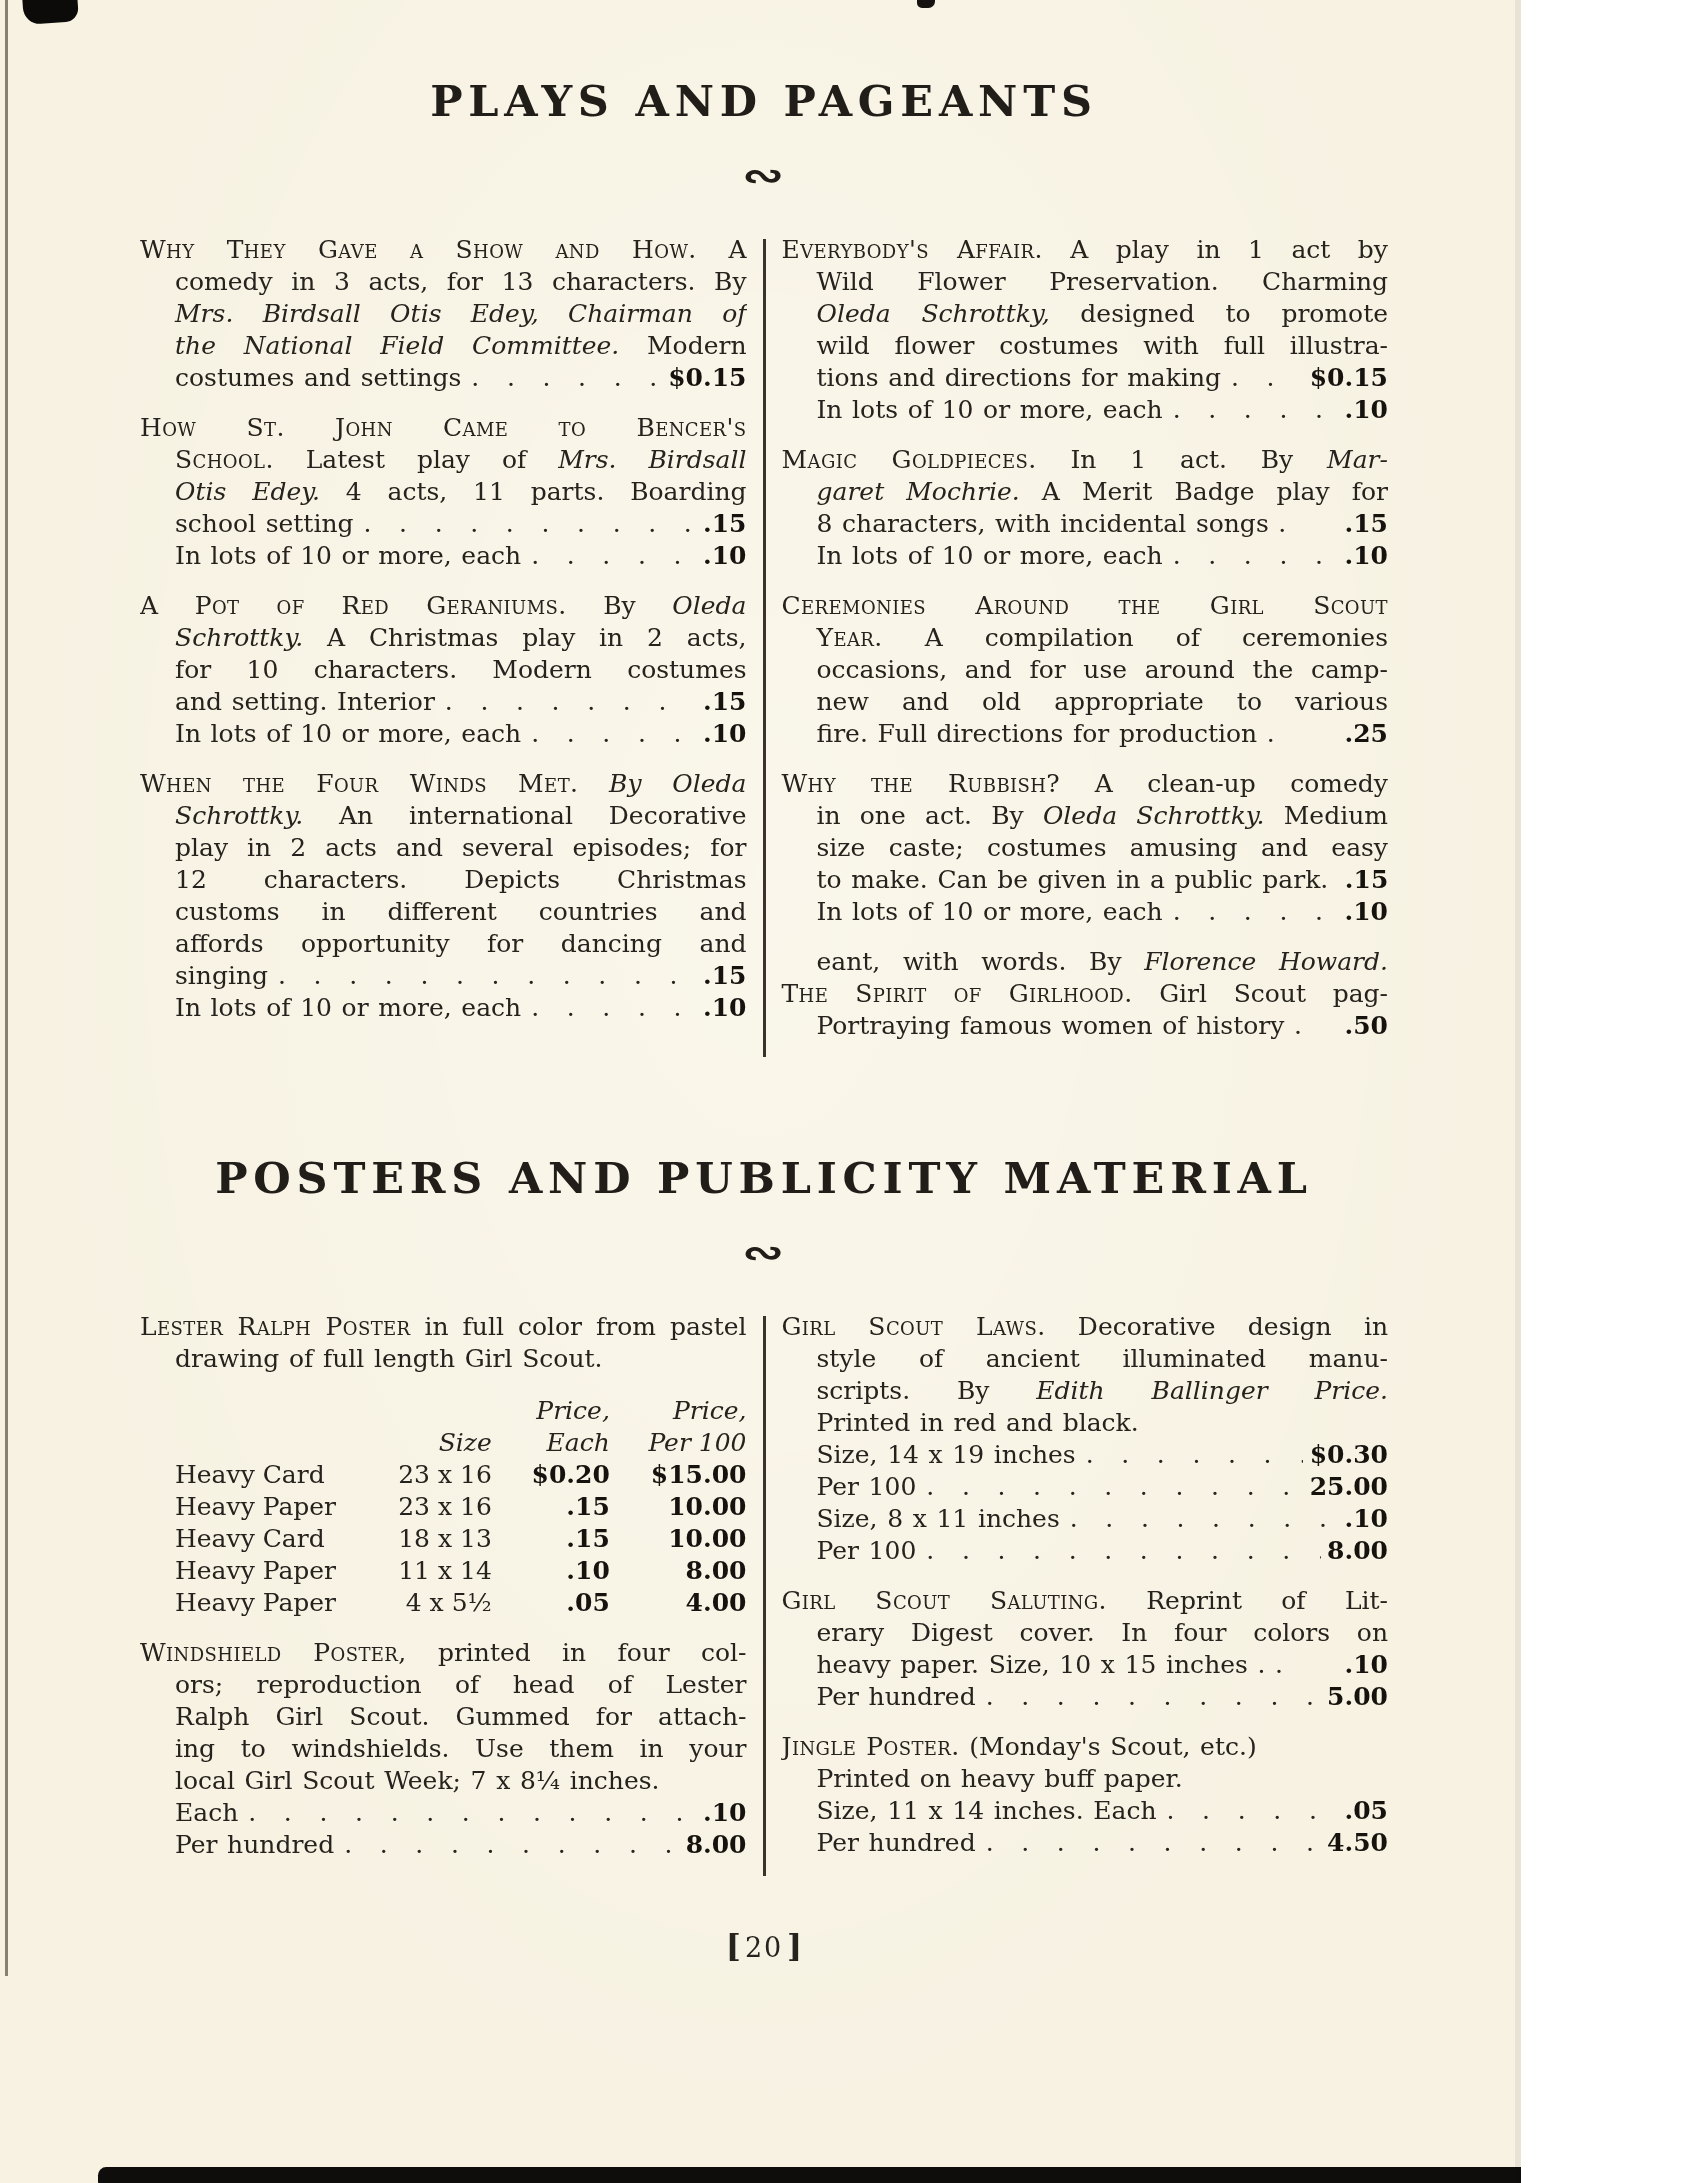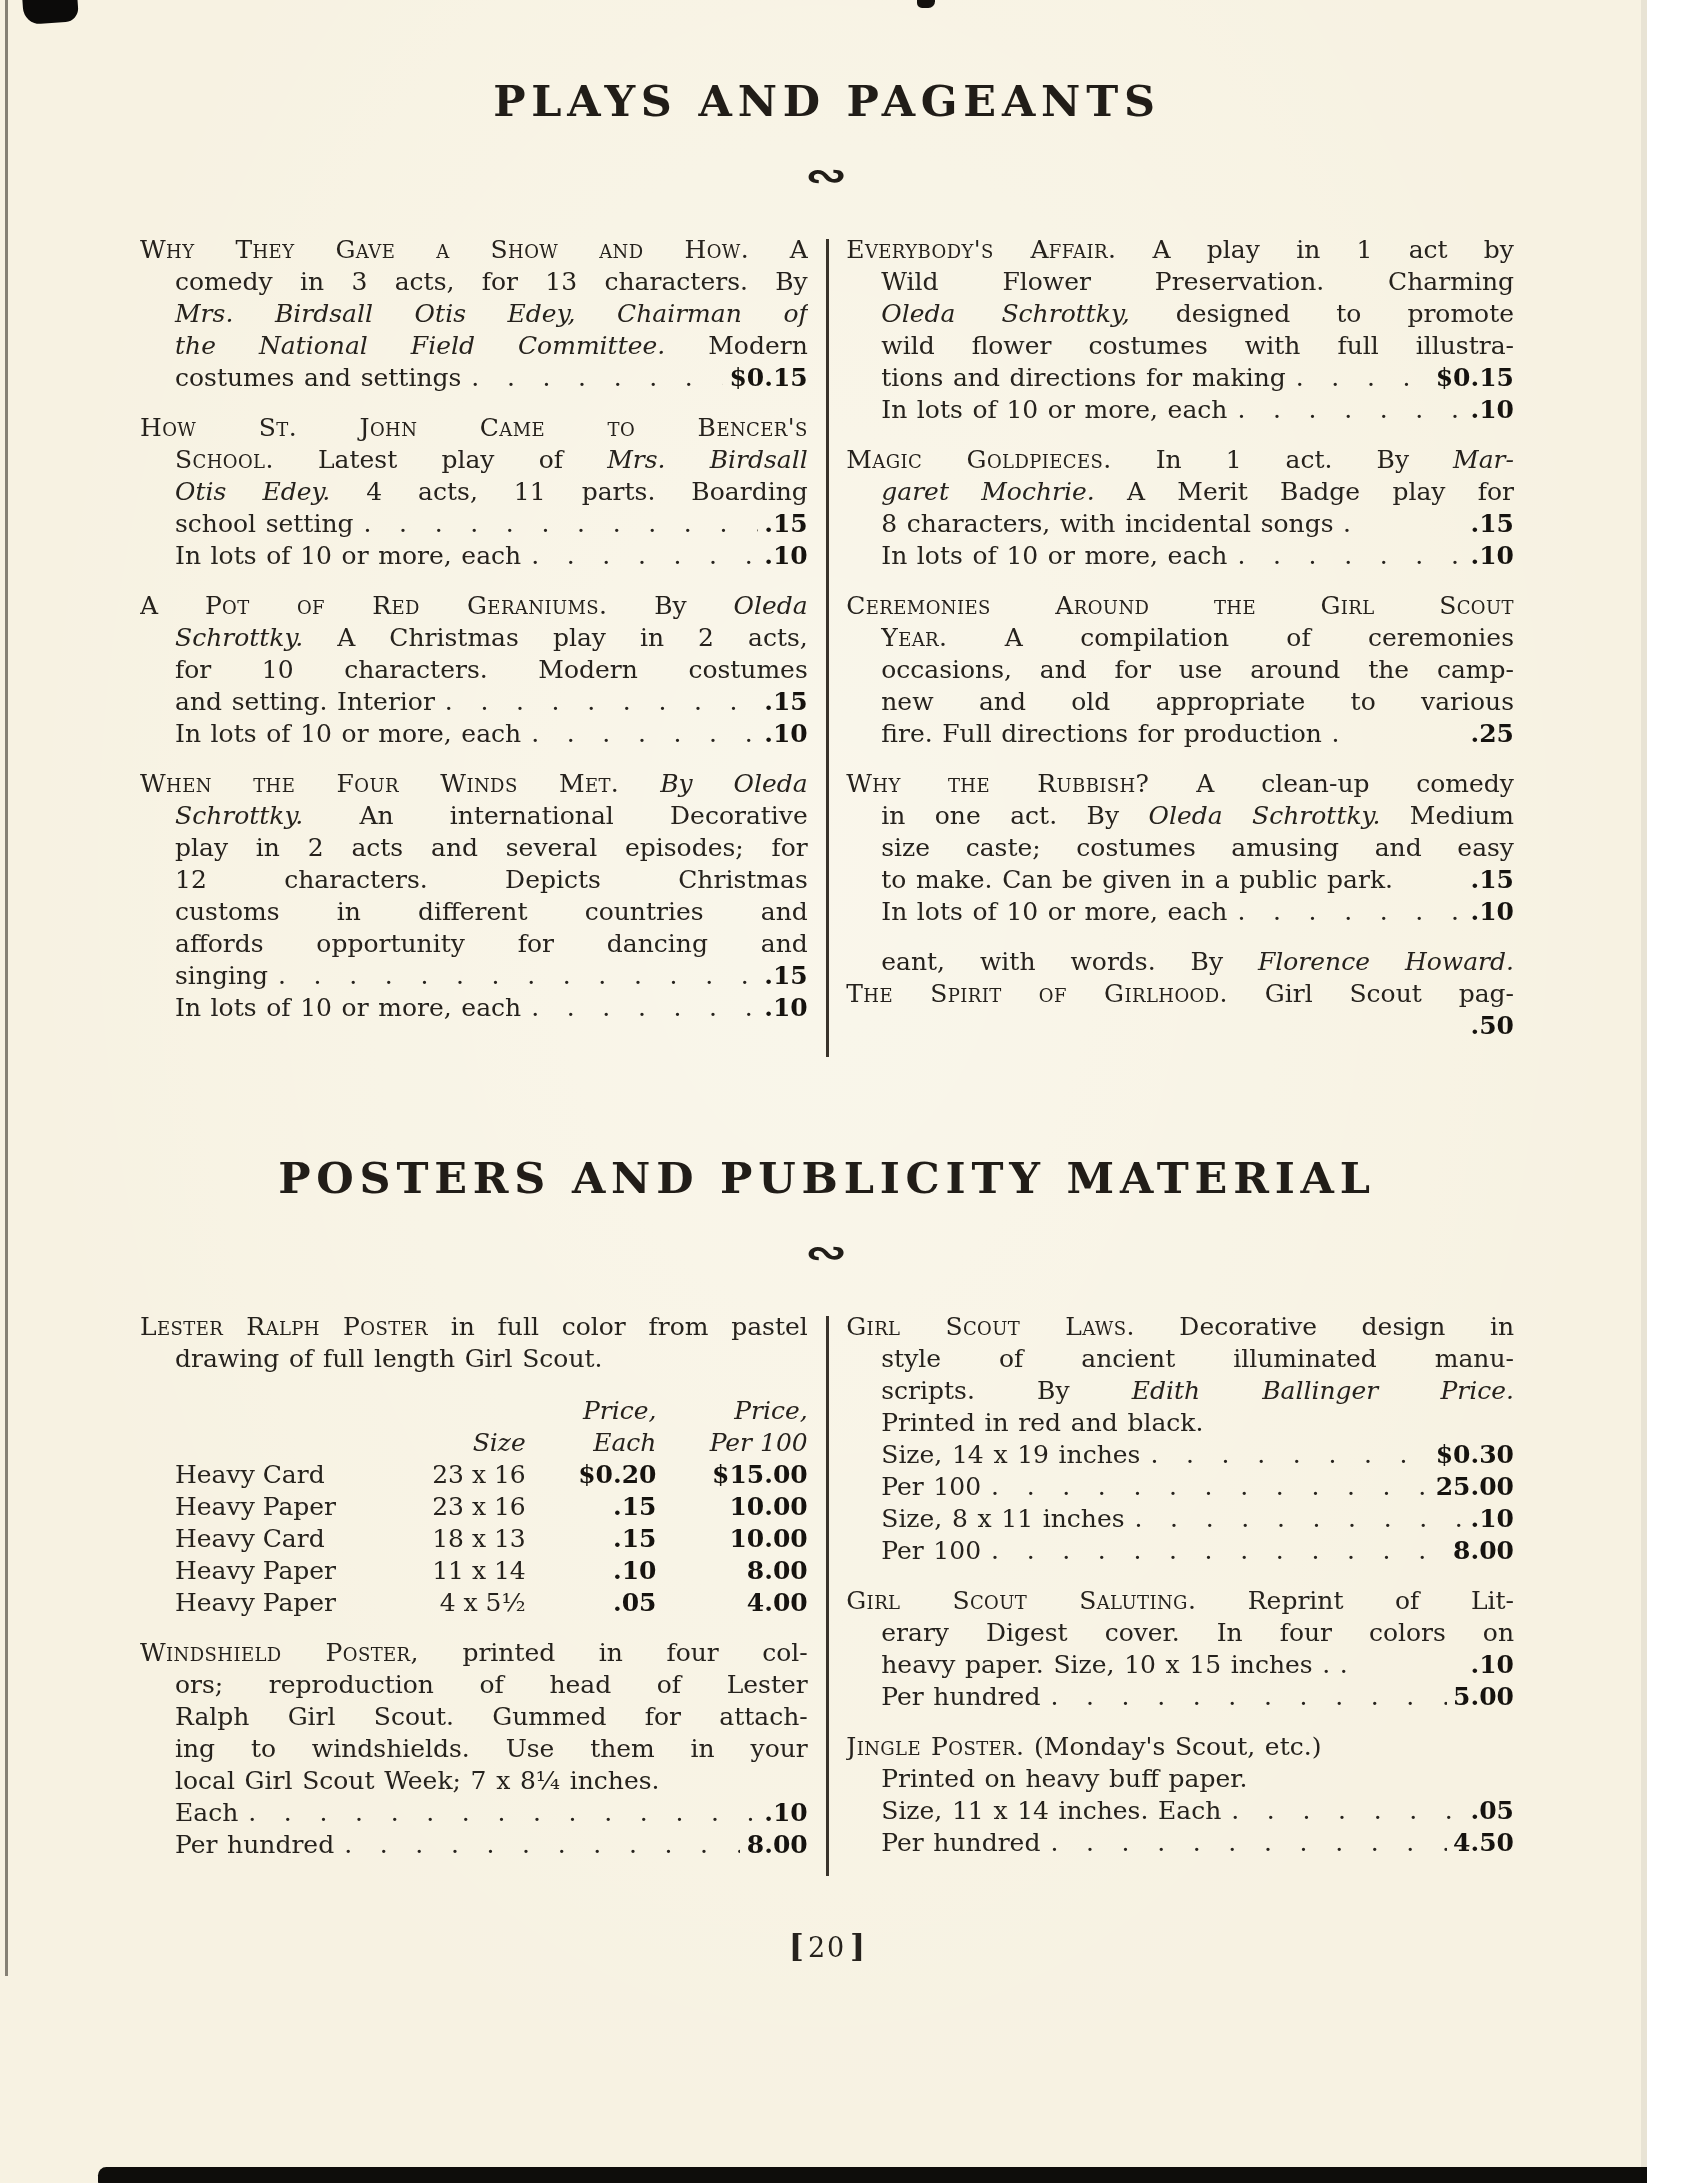--- a/index.html
+++ b/index.html
@@ -1,19 +1,19 @@
 <!DOCTYPE html>
 <html style="font-size:13.3px"><head>
 <meta charset="utf-8">
 <title>Catalog Page 20</title>
 <style>
   html,body { margin:0; padding:0; }
   .page {
     position: relative;
-    width: 1647px; height: 2183px;
+    width: 1521px; height: 2183px;
     background: #f7f2e2;
     background-image: radial-gradient(ellipse at 50% 40%, rgba(255,255,252,0.35), rgba(0,0,0,0) 70%);
     font-family: "DejaVu Serif", "Liberation Serif", serif;
     color: #26221d;
     overflow: hidden;
   }
   .content { position:absolute; left:140px; right:133px; top:0; }
 
   .section-title {
     margin: 0; padding: 0;
@@ -219,20 +219,21 @@
               <div class="line pline ind">
                 <span class="plabel"><span class="rn">In lots of 10 or more, each</span></span>
                 <span class="leader dotted"></span>
                 <span class="price">.10</span>
               </div>
             </div>
             <div class="entry">
               <div class="line ind just"><span class="rn">eant, with words. By </span><span class="it">Florence Howard.</span></div>
               <div class="line just"><span class="sc">The Spirit of Girlhood.</span><span class="rn"> Girl Scout pag-</span></div>
               <div class="line pline ind">
+                <span class="plabel"><span class="rn">Portraying famous women of history .</span></span>
                 <span class="leader"></span>
                 <span class="price">.50</span>
               </div>
             </div>
           </div>
       </div>
     </section>
 
     <section class="cat-section sec-1">
       <h1 class="section-title">POSTERS AND PUBLICITY MATERIAL</h1>

